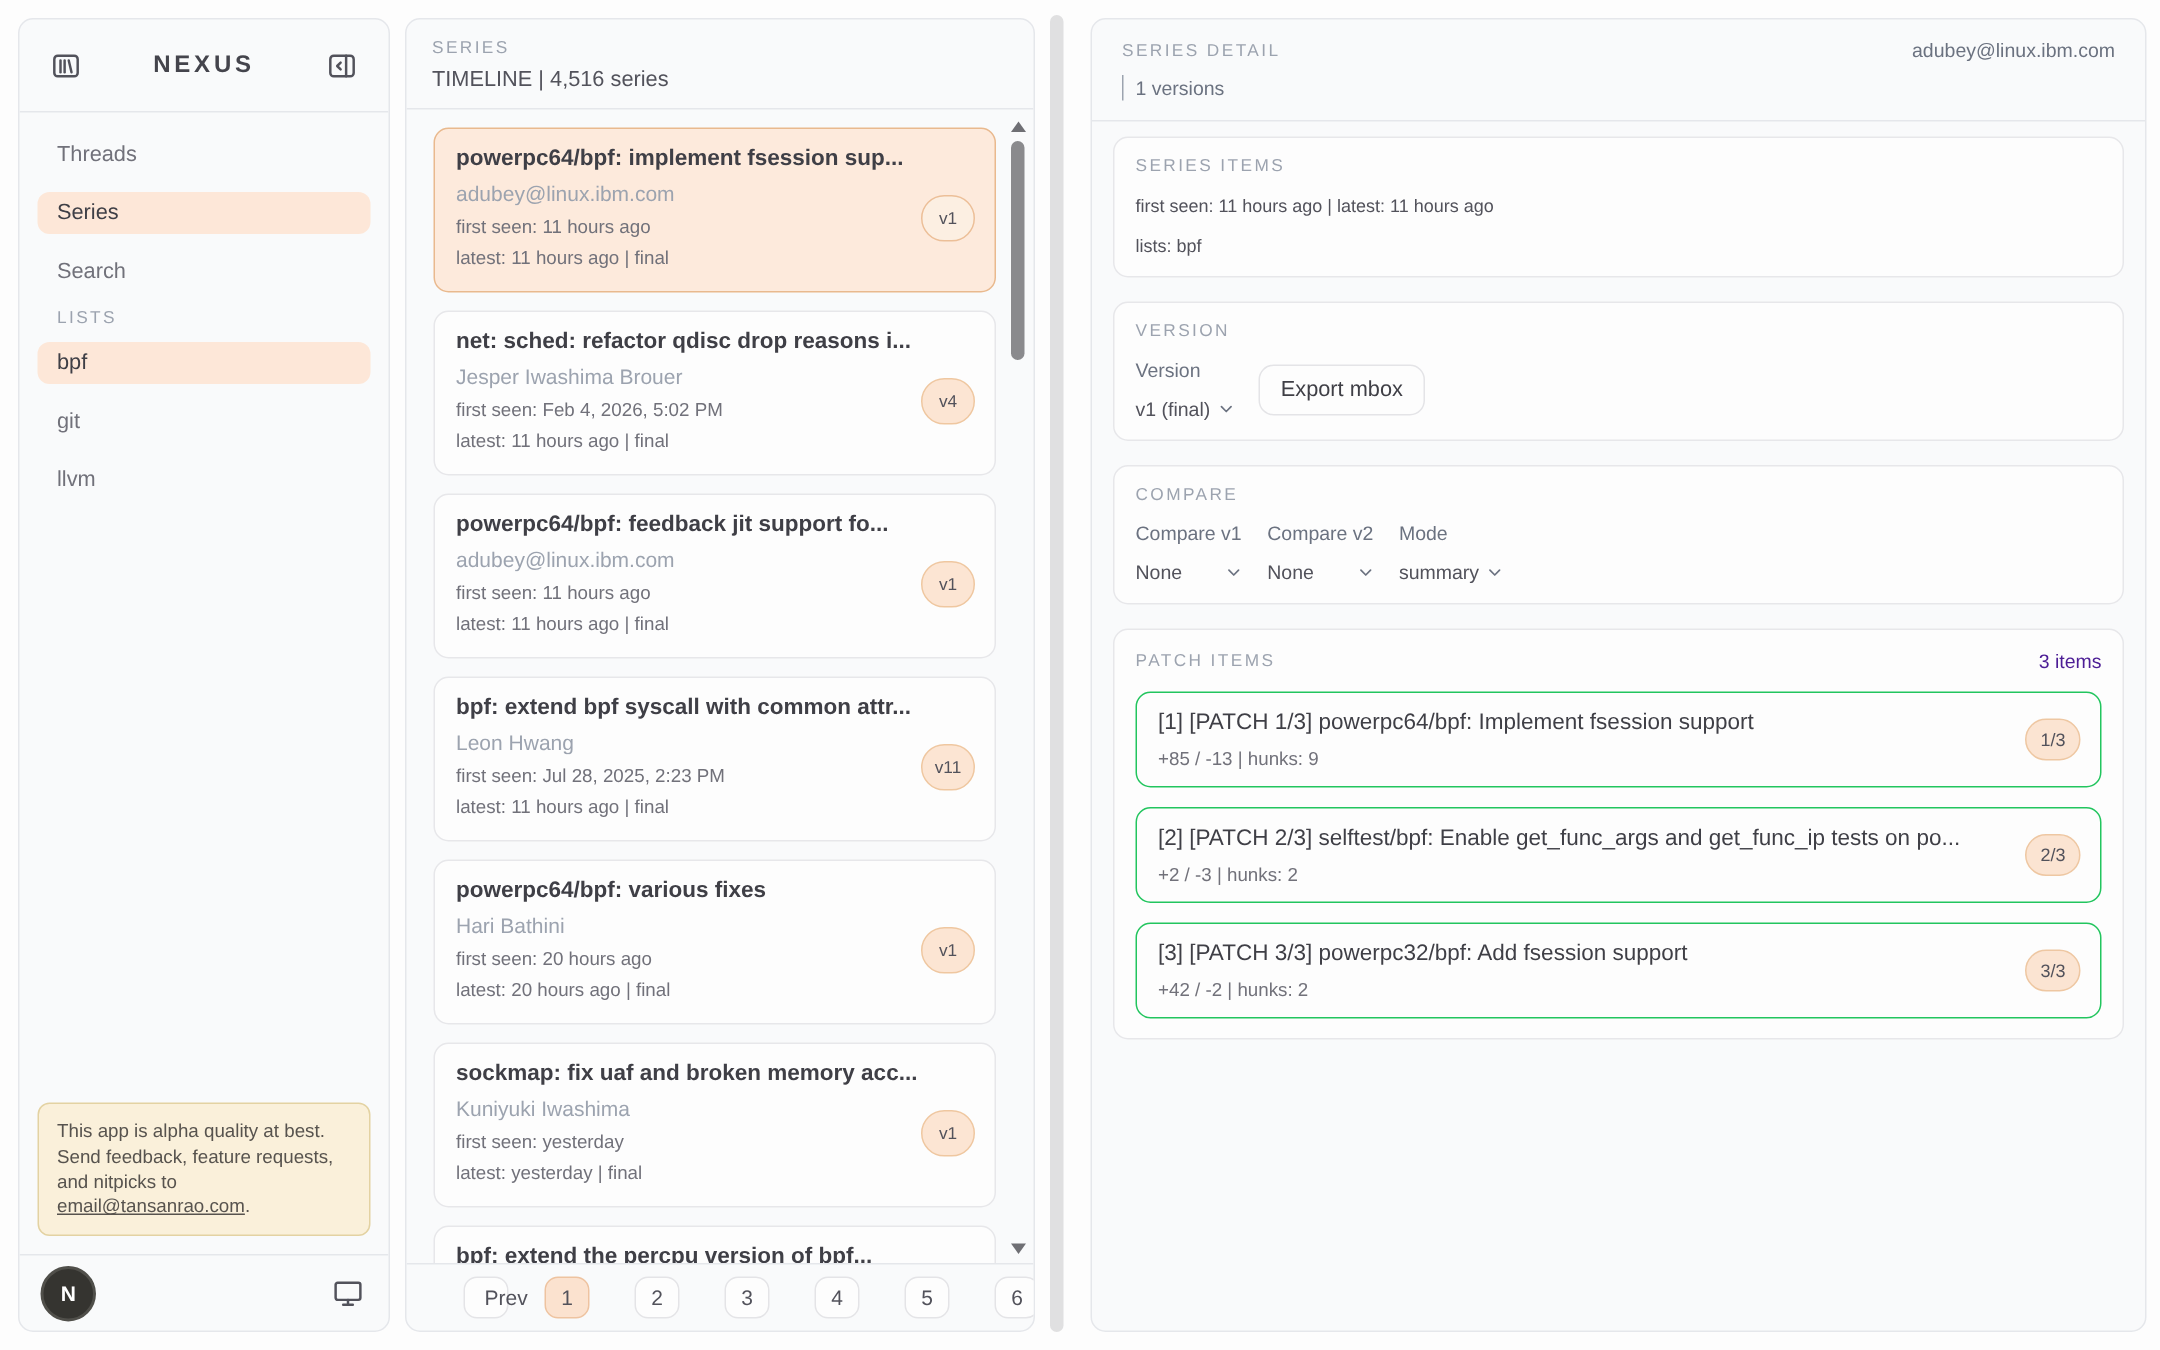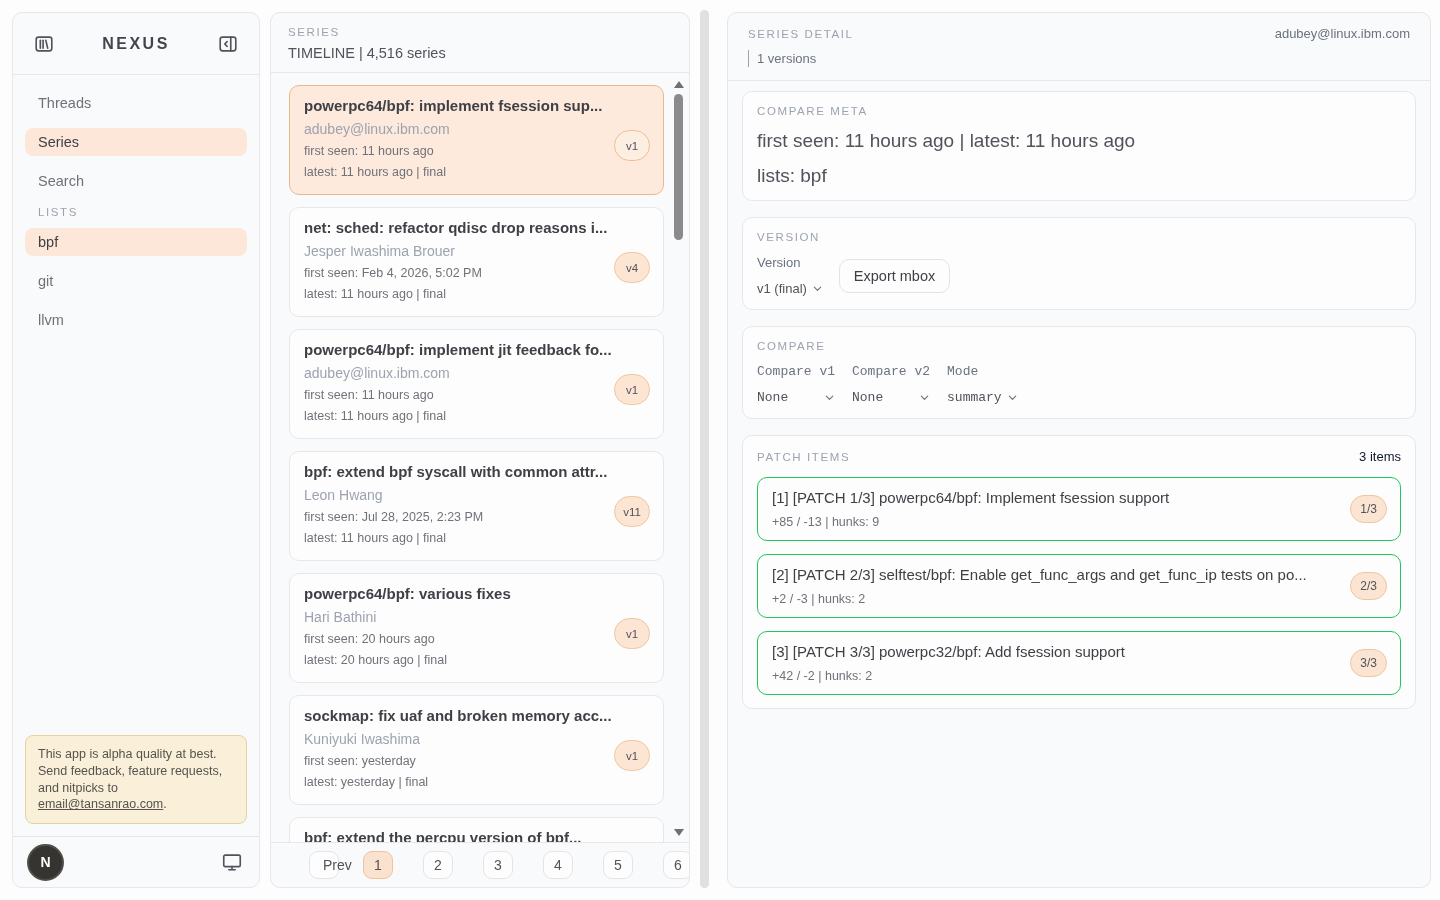--- a/index.html
+++ b/index.html
@@ -120,39 +120,39 @@
   .dt-email { font-size:13px; color:#6b7280; }
   .dt-row2 { display:flex; justify-content:space-between; align-items:center; margin-top:9px; }
   .dt-title { font-size:16.5px; font-weight:500; color:#3f3f46; }
   .dt-versions { display:flex; align-items:center; font-size:13px; color:#6b7280; }
   .vsep { display:inline-block; width:1px; height:17px; background:#9ca3af; margin-right:8px; }
   .dt-body { padding:10px 14px; display:flex; flex-direction:column; gap:16px; overflow:hidden; }
   .dcard {
     background:#fdfdfd; border:1px solid #e7e7ea; border-radius:10px;
     padding:13px 14px;
   }
-  .meta-line { margin-top:13px; font-size:19px; color:#52525b; }
+  .meta-line { margin-top:13px; font-size:12px; color:#52525b; }
   .field-label { font-size:13px; color:#6b7280; }
   .sel {
     display:inline-flex; align-items:center; gap:5px;
     font-size:13px; color:#52525b; cursor:pointer; margin-top:9px;
   }
   .sel svg { stroke:#6b7280; }
   .version-row { display:flex; align-items:center; margin-top:12px; }
   .export-btn {
     margin-left:16px;
     background:#fdfdfd; border:1px solid #e4e4e7; border-radius:10px;
     padding:8px 14px; font-size:14.5px; color:#3f3f46;
     cursor:pointer; font-family:inherit;
   }
-  .compare-row { display:flex; gap:17px; margin-top:12px;font-family:Liberation Mono, monospace; }
+  .compare-row { display:flex; gap:17px; margin-top:12px; }
   .compare-col { display:flex; flex-direction:column; }
   .compare-col .sel { margin-top:11px; min-width:58px; justify-content:space-between; }
   .ph-row { display:flex; justify-content:space-between; align-items:center; }
-  .ph-count { font-size:13px; color:#0f172a; }
+  .ph-count { font-size:13px; color:#4c1d95; }
   .pitems { display:flex; flex-direction:column; gap:13px; margin-top:13px; }
   .pitem {
     position:relative;
     background:#fdfdfd; border:1px solid #22c55e; border-radius:10px;
     padding:11px 70px 11px 14px; cursor:pointer;
   }
   .pitem-title { font-size:15px; font-weight:500; color:#3f3f46; white-space:nowrap; overflow:hidden; }
   .pitem-meta { margin-top:9px; font-size:12.5px; color:#71717a; }
   .pbadge {
     position:absolute; right:13px; top:50%; transform:translateY(-50%);
@@ -222,21 +222,21 @@
 
     <div class="card">
       <div class="card-title">net: sched: refactor qdisc drop reasons i...</div>
       <div class="card-author">Jesper Iwashima Brouer</div>
       <div class="card-meta">first seen: Feb 4, 2026, 5:02 PM</div>
       <div class="card-meta">latest: 11 hours ago | final</div>
       <div class="vbadge">v4</div>
     </div>
 
     <div class="card">
-      <div class="card-title">powerpc64/bpf: implement jit feedback fo...</div>
+      <div class="card-title">powerpc64/bpf: feedback jit support fo...</div>
       <div class="card-author">adubey@linux.ibm.com</div>
       <div class="card-meta">first seen: 11 hours ago</div>
       <div class="card-meta">latest: 11 hours ago | final</div>
       <div class="vbadge">v1</div>
     </div>
 
     <div class="card">
       <div class="card-title">bpf: extend bpf syscall with common attr...</div>
       <div class="card-author">Leon Hwang</div>
       <div class="card-meta">first seen: Jul 28, 2025, 2:23 PM</div>
@@ -296,21 +296,21 @@
     <div class="dt-row2">
       <div class="dt-versions">
           <span class="vsep"></span>
           <span>1 versions</span>
         </div>
     </div>
   </div>
   <div class="dt-body">
 
     <div class="dcard">
-      <div class="seclabel">COMPARE META</div>
+      <div class="seclabel">SERIES ITEMS</div>
       <div class="meta-line">first seen: 11 hours ago | latest: 11 hours ago</div>
       <div class="meta-line">lists: bpf</div>
     </div>
 
     <div class="dcard">
       <div class="seclabel">VERSION</div>
       <div class="version-row">
         <div class="compare-col">
           <div class="field-label">Version</div>
           <div class="sel">

